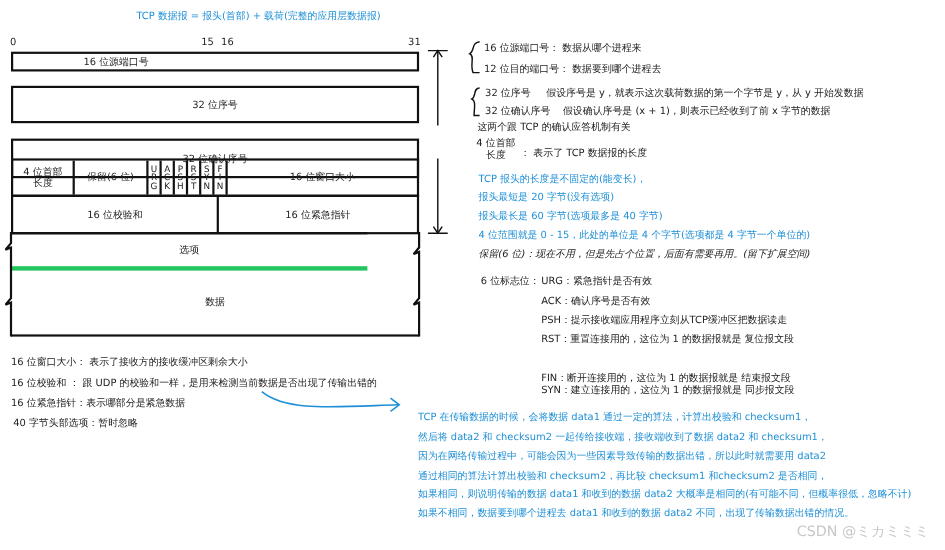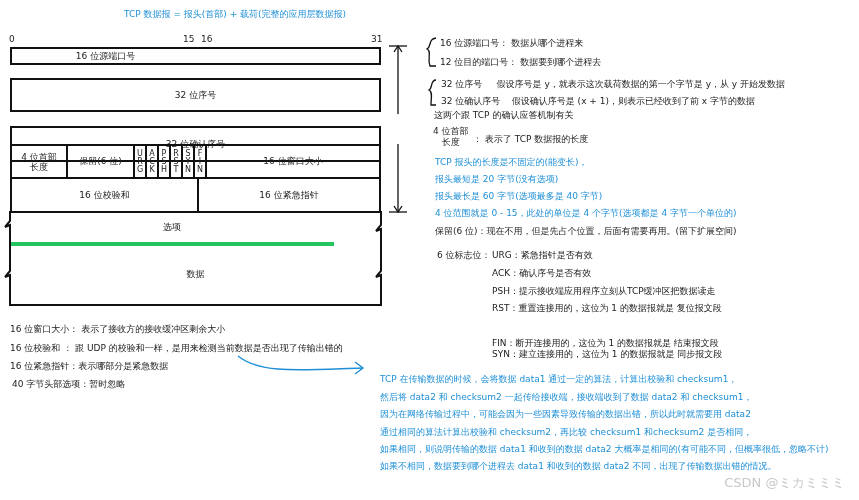--- a/index.html
+++ b/index.html
@@ -123,21 +123,21 @@
 
 <div class="abs t9" style="left:433px; top:126px; line-height:11px; text-align:center;">
   <div>4 位首部</div>
   <div>长度</div>
 </div>
 <div class="abs t9" style="left:473px; top:133px;">： 表示了 TCP 数据报的长度</div>
 <div class="abs t9 blue" style="left:435px; top:156px;">TCP 报头的长度是不固定的(能变长)，</div>
 <div class="abs t9 blue" style="left:435px; top:173px;">报头最短是 20 字节(没有选项)</div>
 <div class="abs t9 blue" style="left:435px; top:190px;">报头最长是 60 字节(选项最多是 40 字节)</div>
 <div class="abs t9 blue" style="left:435px; top:207px;">4 位范围就是 0 - 15，此处的单位是 4 个字节(选项都是 4 字节一个单位的)</div>
-<div class="abs t9" style="left:435px; top:225px;">保留(6 位)：现在不用，但是先占个位置，后面有需要再用。(留下扩展空间)</div>
+<div class="abs t9" style="left:435px; top:225px;font-style:italic;">保留(6 位)：现在不用，但是先占个位置，后面有需要再用。(留下扩展空间)</div>
 
 <div class="abs t9" style="left:437px; top:249px;">6 位标志位：</div>
 <div class="abs t9" style="left:492px; top:249px;">URG：紧急指针是否有效</div>
 <div class="abs t9" style="left:492px; top:267px;">ACK：确认序号是否有效</div>
 <div class="abs t9" style="left:492px; top:285px;">PSH：提示接收端应用程序立刻从TCP缓冲区把数据读走</div>
 <div class="abs t9" style="left:492px; top:302px;">RST：重置连接用的，这位为 1 的数据报就是 复位报文段</div>
 <div class="abs t9" style="left:492px; top:320px;margin-top:28px;">SYN：建立连接用的，这位为 1 的数据报就是 同步报文段</div>
 <div class="abs t9" style="left:492px; top:337px;">FIN：断开连接用的，这位为 1 的数据报就是 结束报文段</div>
 
 <div class="abs t9" style="left:10px; top:323px;">16 位窗口大小： 表示了接收方的接收缓冲区剩余大小</div>

